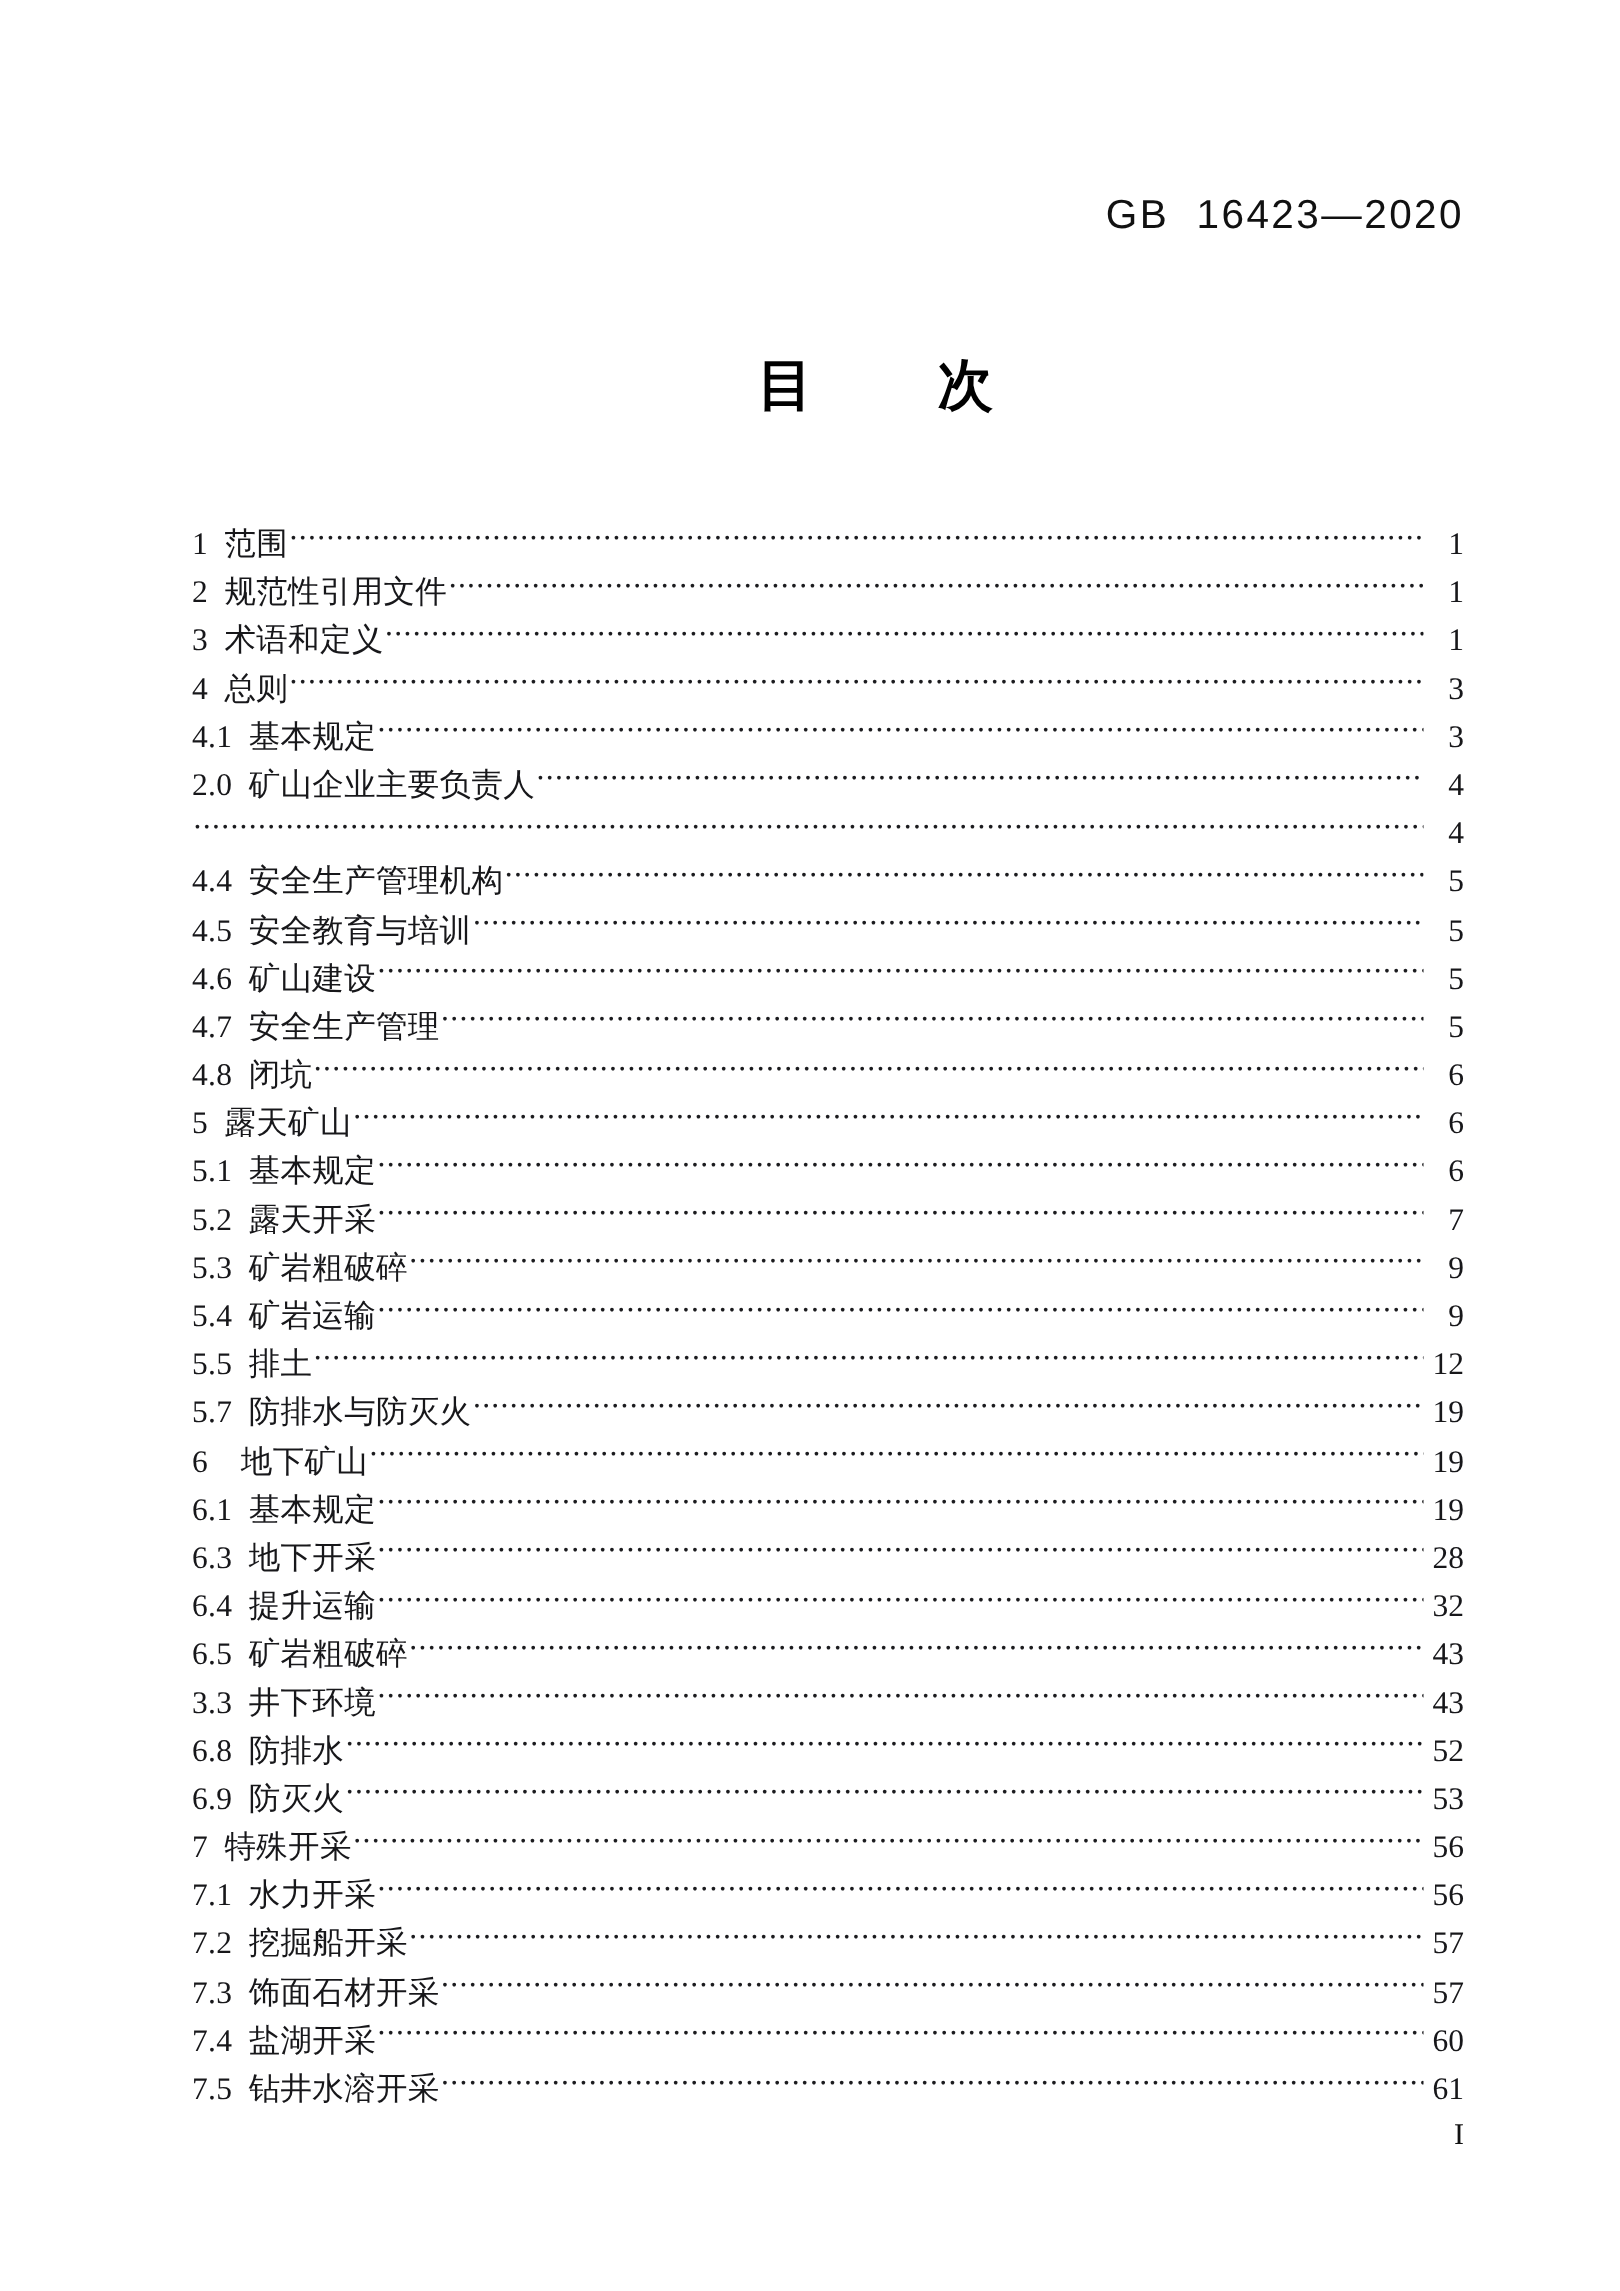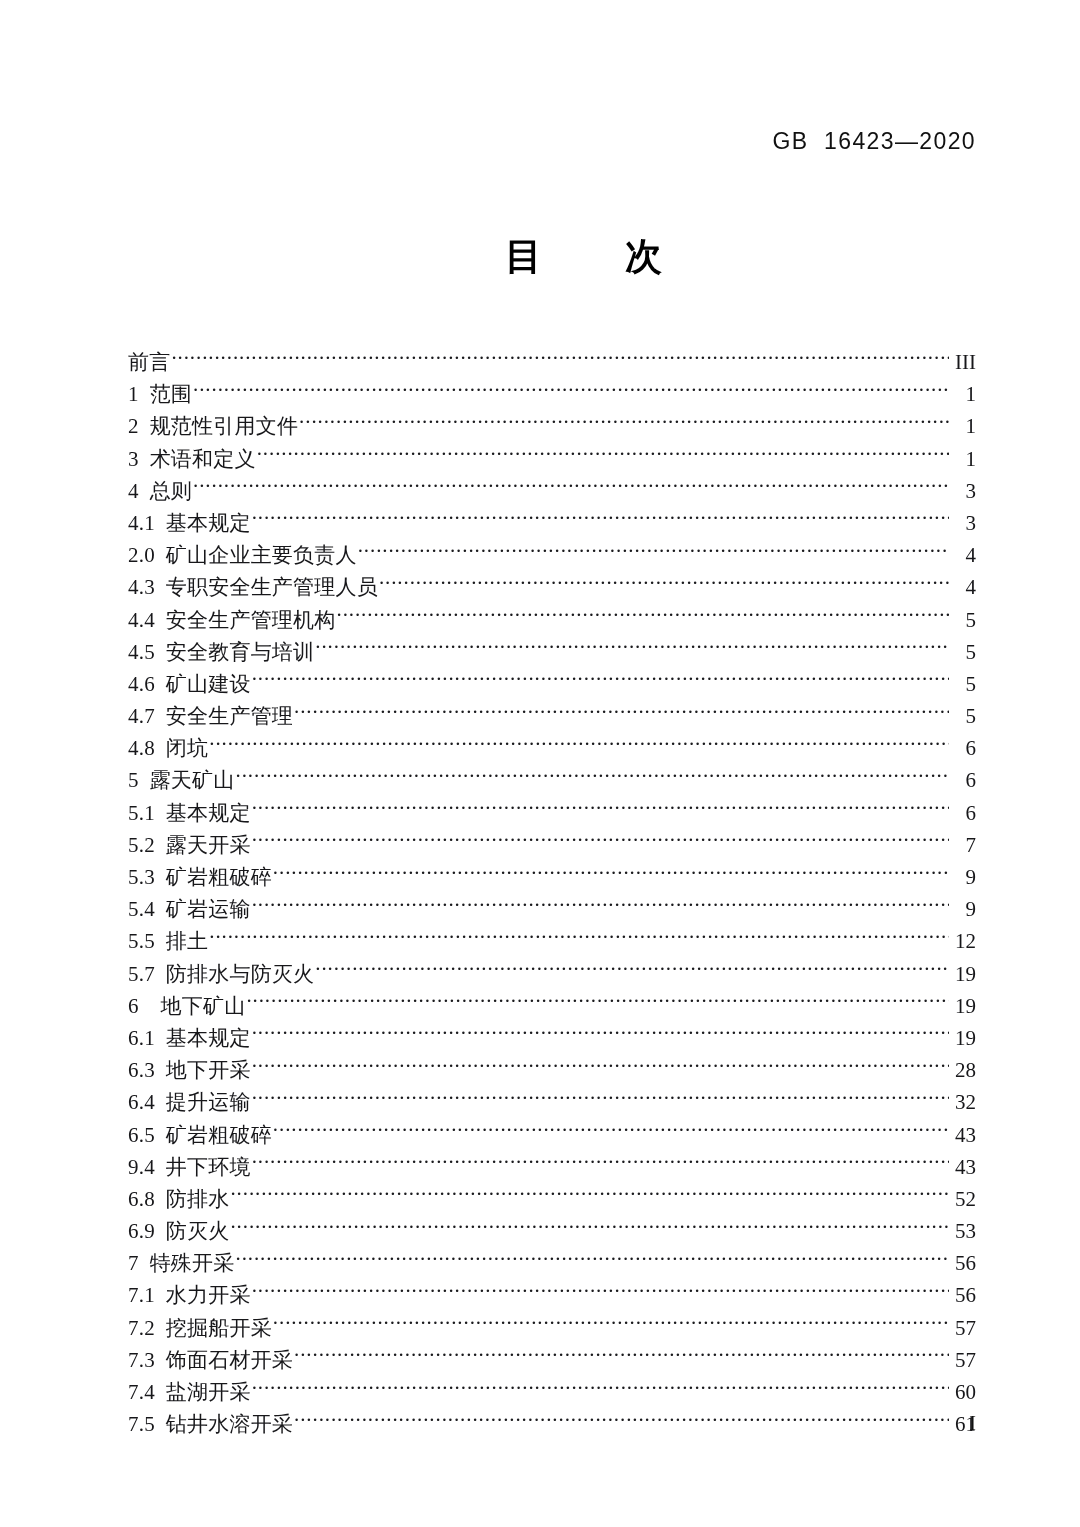--- a/index.html
+++ b/index.html
@@ -19,21 +19,21 @@
     overflow: hidden;
     box-sizing: border-box;
   }
 
   
   .doc-header {
     position: absolute;
     top: 128px;
     right: 104px;
     font-family: "Liberation Sans", "DejaVu Sans", sans-serif;
-    font-size: 23px;
+    font-size: 27px;
     letter-spacing: 0.06em;
     color: #111;
     white-space: pre;
   }
 
   
   .toc-title {
     position: absolute;
     top: 232px;
     left: 0;
@@ -107,46 +107,45 @@
 </head>
 <body>
 
 <div class="page">
 
   <div class="doc-header">GB  16423—2020</div>
 
   <div class="toc-title">目　　次</div>
 
   <div class="toc">
-      <div class="toc-row"><span class="toc-label">前言</span><span class="toc-leader"></span><span class="toc-page">III</span></div>
       <div class="toc-row"><span class="toc-label">1  范围</span><span class="toc-leader"></span><span class="toc-page">1</span></div>
       <div class="toc-row"><span class="toc-label">2  规范性引用文件</span><span class="toc-leader"></span><span class="toc-page">1</span></div>
       <div class="toc-row"><span class="toc-label">3  术语和定义</span><span class="toc-leader"></span><span class="toc-page">1</span></div>
       <div class="toc-row"><span class="toc-label">4  总则</span><span class="toc-leader"></span><span class="toc-page">3</span></div>
       <div class="toc-row"><span class="toc-label">4.1  基本规定</span><span class="toc-leader"></span><span class="toc-page">3</span></div>
       <div class="toc-row"><span class="toc-label">2.0  矿山企业主要负责人</span><span class="toc-leader"></span><span class="toc-page">4</span></div>
-      <div class="toc-row"><span class="toc-label">4.3  专职安全生产管理人员</span><span class="toc-leader"></span><span class="toc-page">4</span></div>
+      <div class="toc-row"><span class="toc-leader"></span><span class="toc-page">4</span></div>
       <div class="toc-row"><span class="toc-label">4.4  安全生产管理机构</span><span class="toc-leader"></span><span class="toc-page">5</span></div>
       <div class="toc-row"><span class="toc-label">4.5  安全教育与培训</span><span class="toc-leader"></span><span class="toc-page">5</span></div>
       <div class="toc-row"><span class="toc-label">4.6  矿山建设</span><span class="toc-leader"></span><span class="toc-page">5</span></div>
       <div class="toc-row"><span class="toc-label">4.7  安全生产管理</span><span class="toc-leader"></span><span class="toc-page">5</span></div>
       <div class="toc-row"><span class="toc-label">4.8  闭坑</span><span class="toc-leader"></span><span class="toc-page">6</span></div>
       <div class="toc-row"><span class="toc-label">5  露天矿山</span><span class="toc-leader"></span><span class="toc-page">6</span></div>
       <div class="toc-row"><span class="toc-label">5.1  基本规定</span><span class="toc-leader"></span><span class="toc-page">6</span></div>
       <div class="toc-row"><span class="toc-label">5.2  露天开采</span><span class="toc-leader"></span><span class="toc-page">7</span></div>
       <div class="toc-row"><span class="toc-label">5.3  矿岩粗破碎</span><span class="toc-leader"></span><span class="toc-page">9</span></div>
       <div class="toc-row"><span class="toc-label">5.4  矿岩运输</span><span class="toc-leader"></span><span class="toc-page">9</span></div>
       <div class="toc-row"><span class="toc-label">5.5  排土</span><span class="toc-leader"></span><span class="toc-page">12</span></div>
       <div class="toc-row"><span class="toc-label">5.7  防排水与防灭火</span><span class="toc-leader"></span><span class="toc-page">19</span></div>
       <div class="toc-row"><span class="toc-label">6    地下矿山</span><span class="toc-leader"></span><span class="toc-page">19</span></div>
       <div class="toc-row"><span class="toc-label">6.1  基本规定</span><span class="toc-leader"></span><span class="toc-page">19</span></div>
       <div class="toc-row"><span class="toc-label">6.3  地下开采</span><span class="toc-leader"></span><span class="toc-page">28</span></div>
       <div class="toc-row"><span class="toc-label">6.4  提升运输</span><span class="toc-leader"></span><span class="toc-page">32</span></div>
       <div class="toc-row"><span class="toc-label">6.5  矿岩粗破碎</span><span class="toc-leader"></span><span class="toc-page">43</span></div>
-      <div class="toc-row"><span class="toc-label">9.4  井下环境</span><span class="toc-leader"></span><span class="toc-page">43</span></div>
+      <div class="toc-row"><span class="toc-label">3.3  井下环境</span><span class="toc-leader"></span><span class="toc-page">43</span></div>
       <div class="toc-row"><span class="toc-label">6.8  防排水</span><span class="toc-leader"></span><span class="toc-page">52</span></div>
       <div class="toc-row"><span class="toc-label">6.9  防灭火</span><span class="toc-leader"></span><span class="toc-page">53</span></div>
       <div class="toc-row"><span class="toc-label">7  特殊开采</span><span class="toc-leader"></span><span class="toc-page">56</span></div>
       <div class="toc-row"><span class="toc-label">7.1  水力开采</span><span class="toc-leader"></span><span class="toc-page">56</span></div>
       <div class="toc-row"><span class="toc-label">7.2  挖掘船开采</span><span class="toc-leader"></span><span class="toc-page">57</span></div>
       <div class="toc-row"><span class="toc-label">7.3  饰面石材开采</span><span class="toc-leader"></span><span class="toc-page">57</span></div>
       <div class="toc-row"><span class="toc-label">7.4  盐湖开采</span><span class="toc-leader"></span><span class="toc-page">60</span></div>
       <div class="toc-row"><span class="toc-label">7.5  钻井水溶开采</span><span class="toc-leader"></span><span class="toc-page">61</span></div>
     </div>
 

